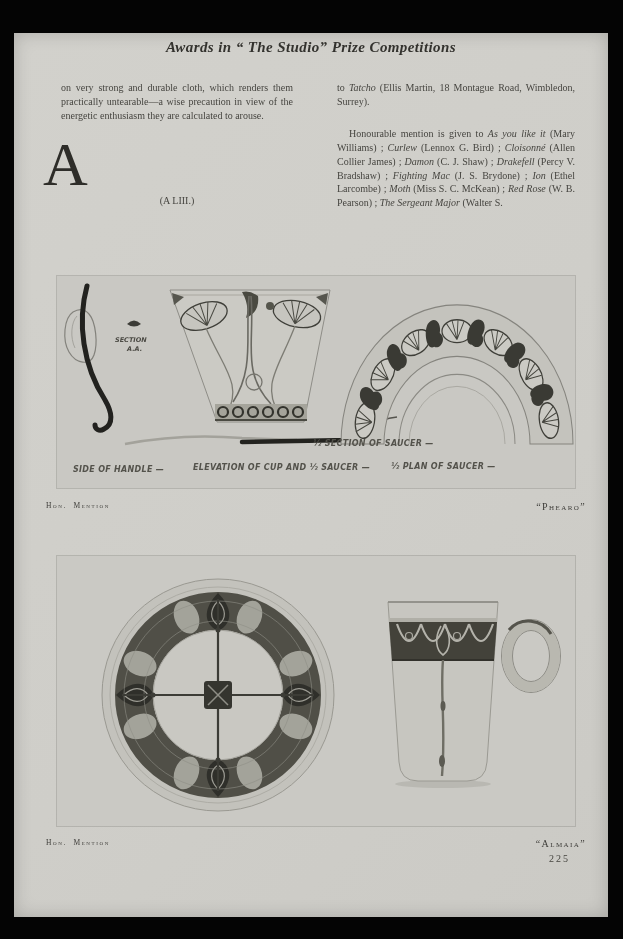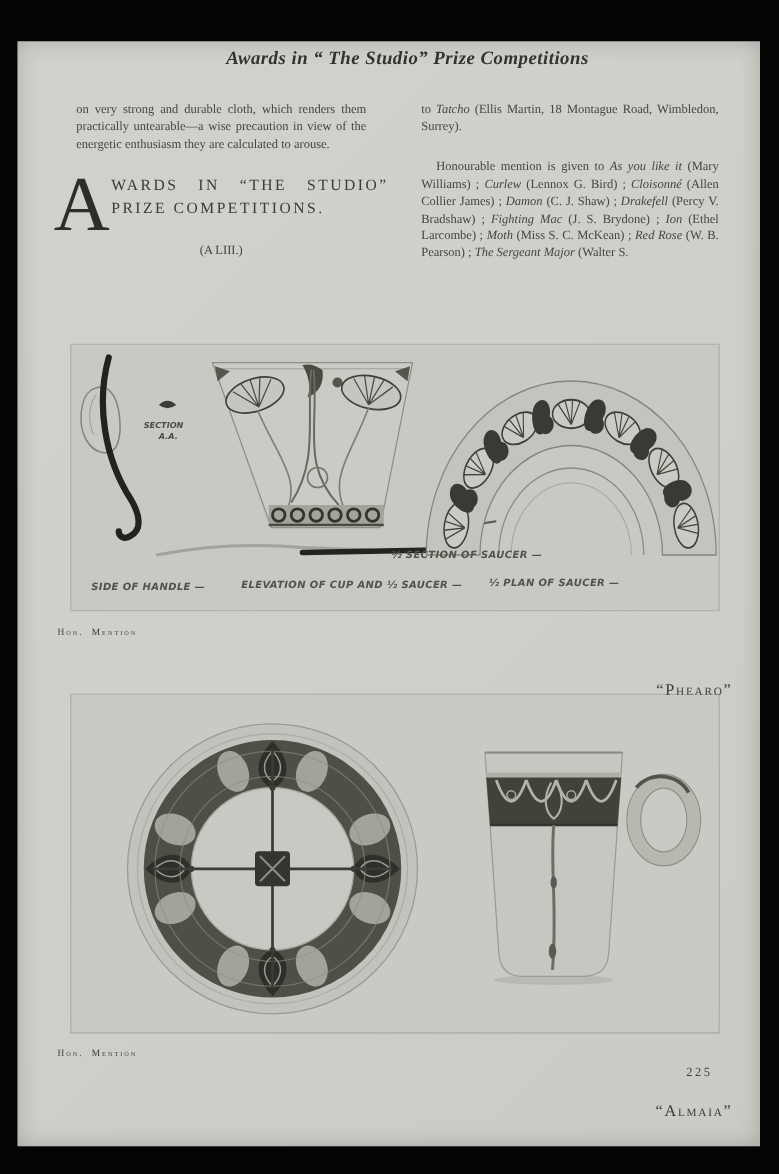--- a/index.html
+++ b/index.html
@@ -2,21 +2,21 @@
 <html><head>
 <meta charset="utf-8">
 <style>
   html,body{margin:0;padding:0;}
   body{width:623px;height:939px;background:#040404;position:relative;overflow:hidden;
        font-family:"Liberation Serif", serif;}
   .page{position:absolute;left:14px;top:33px;width:594px;height:884px;
         background:linear-gradient(135deg,#d2d1cc 0%,#cfcec9 55%,#cbcac5 100%);
         box-shadow:inset 0 0 18px rgba(0,0,0,.18);color:#45443f;}
   .running-head{position:absolute;left:0;top:6px;width:100%;text-align:center;
-        font-size:15px;font-style:italic;font-weight:bold;color:#33322e;letter-spacing:.4px;padding-left:15px;}
+        font-size:15px;font-style:italic;font-weight:bold;color:#33322e;letter-spacing:.4px;}
   .col{position:absolute;top:30px;font-size:10px;line-height:13.9px;text-align:justify;color:#464540;}
   .col-left{left:29px;width:268px;}
   .col-right{left:305px;width:274px;}
   .para{margin:18px;}
   .para.indent{text-indent:12px;}
   .seg-i{font-style:italic;}
   .seg-sc{font-variant:small-caps;letter-spacing:.5px;}
   .award-head{position:relative;margin-top:19px;height:50px;}
   .dropcap{position:absolute;left:0;top:-2px;font-size:62px;line-height:48px;color:#2e2d29;}
   .award-lines{margin-left:46px;font-size:12.5px;letter-spacing:2px;color:#3b3a35;}
@@ -27,42 +27,38 @@
   .plate{position:absolute;left:43px;width:518px;background:#c9c8c3;
          box-shadow:inset 0 0 14px rgba(70,70,64,.25), 0 0 0 1px rgba(130,129,123,.35);}
   .plate-1{top:243px;height:212px;font-weight:bold;}
   .plate-2{top:523px;height:270px;}
   .plate svg{display:block;width:100%;height:100%;}
   .cap-row{position:absolute;left:0;width:100%;height:14px;}
   .cap-row-1{top:468px;}
   .cap-row-2{top:805px;}
   .cap-left{position:absolute;left:32px;top:0;font-size:7.5px;font-variant:small-caps;
             letter-spacing:1.6px;word-spacing:3px;color:#3d3c38;}
-  .cap-right{position:absolute;right:22px;top:0;font-size:13px;font-variant:small-caps;
-            letter-spacing:1.4px;color:#3d3c38;text-align:center;margin-top:43px;}
+  .cap-right{position:absolute;right:22px;top:0;font-size:10px;font-variant:small-caps;
+            letter-spacing:1.4px;color:#3d3c38;text-align:center;}
   .page-num{position:absolute;right:38px;top:820px;font-size:10px;letter-spacing:2px;color:#45443f;}
   .hand{font-family:"DejaVu Sans", sans-serif;font-style:italic;font-size:8px;
         fill:#53524b;letter-spacing:.3px;}
   .hand-sm{font-family:"DejaVu Sans", sans-serif;font-style:italic;font-size:6.5px;fill:#4c4b45;}
 </style>
 </head>
 <body>
 
 <div class="page">
 
   <div class="running-head">Awards in “ The Studio” Prize Competitions</div>
 
   <div class="col col-left">
     <p class="para"><span>on very strong and durable cloth, which renders them practically untearable—a wise precaution in view of the energetic enthusiasm they are calculated to arouse.</span></p>
     <div class="award-head">
       <span class="dropcap">A</span>
-      <div class="award-lines">
-        <div class="award-line1">WARDS IN “THE STUDIO”</div>
-        <div class="award-line2">PRIZE COMPETITIONS.</div>
-      </div>
     </div>
     <div class="comp-code">(A LIII.)</div>
   </div>
 
   <div class="col col-right">
     <p class="para"><span>to </span><span class="seg-i">Tatcho</span><span> (Ellis Martin, 18 Montague Road, Wimbledon, Surrey).</span></p>
     <p class="para indent"><span>Honourable mention is given to </span><span class="seg-i">As you like it</span><span> (Mary Williams) ; </span><span class="seg-i">Curlew</span><span> (Lennox G. Bird) ; </span><span class="seg-i">Cloisonné</span><span> (Allen Collier James) ; </span><span class="seg-i">Damon</span><span> (C. J. Shaw) ; </span><span class="seg-i">Drakefell</span><span> (Percy V. Bradshaw) ; </span><span class="seg-i">Fighting Mac</span><span> (J. S. Brydone) ; </span><span class="seg-i">Ion</span><span> (Ethel Larcombe) ; </span><span class="seg-i">Moth</span><span> (Miss S. C. McKean) ; </span><span class="seg-i">Red Rose</span><span> (W. B. Pearson) ; </span><span class="seg-i">The Sergeant Major</span><span> (Walter S.</span></p>
   </div>
 
   <div class="plate plate-1">

